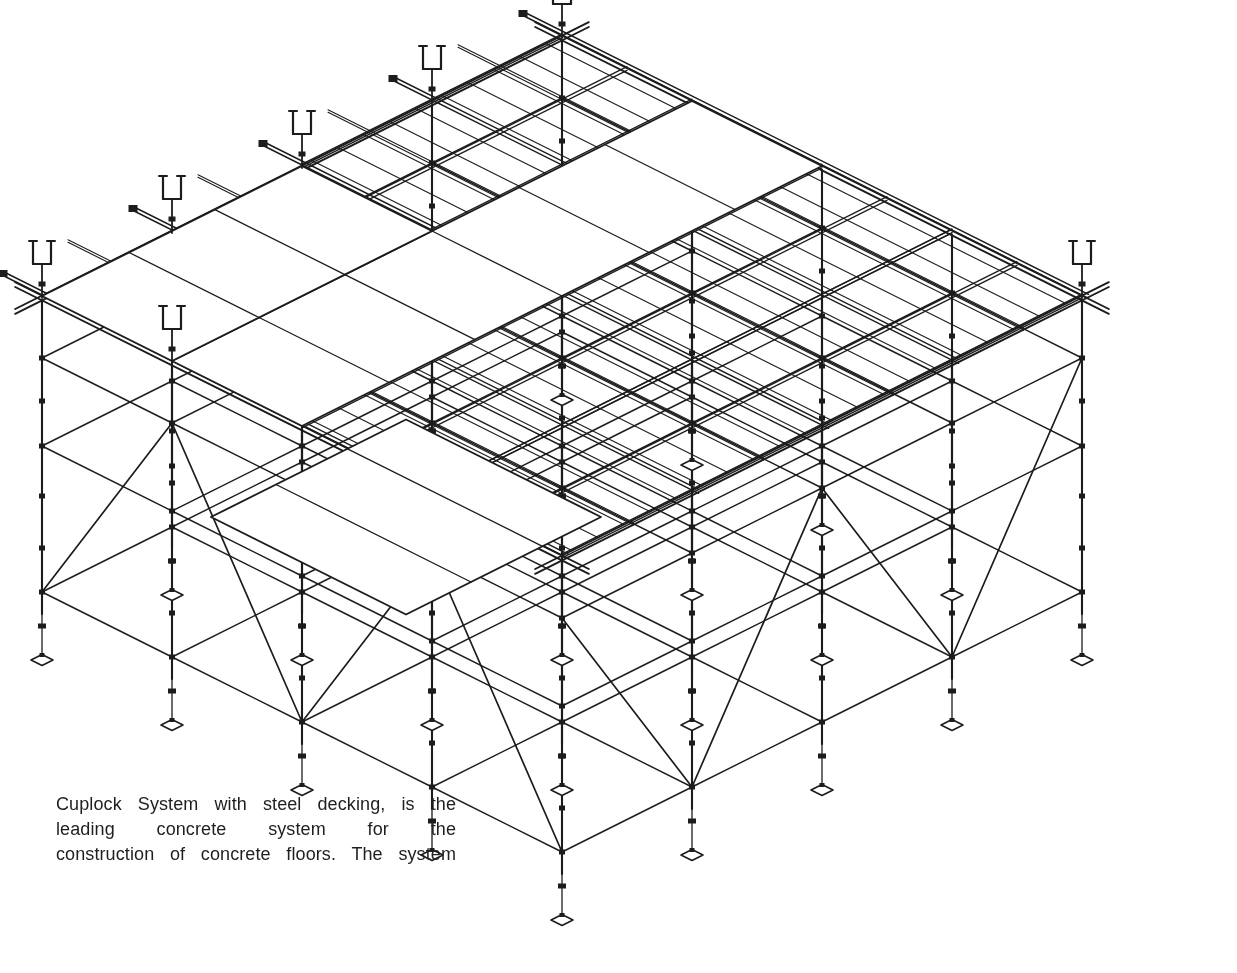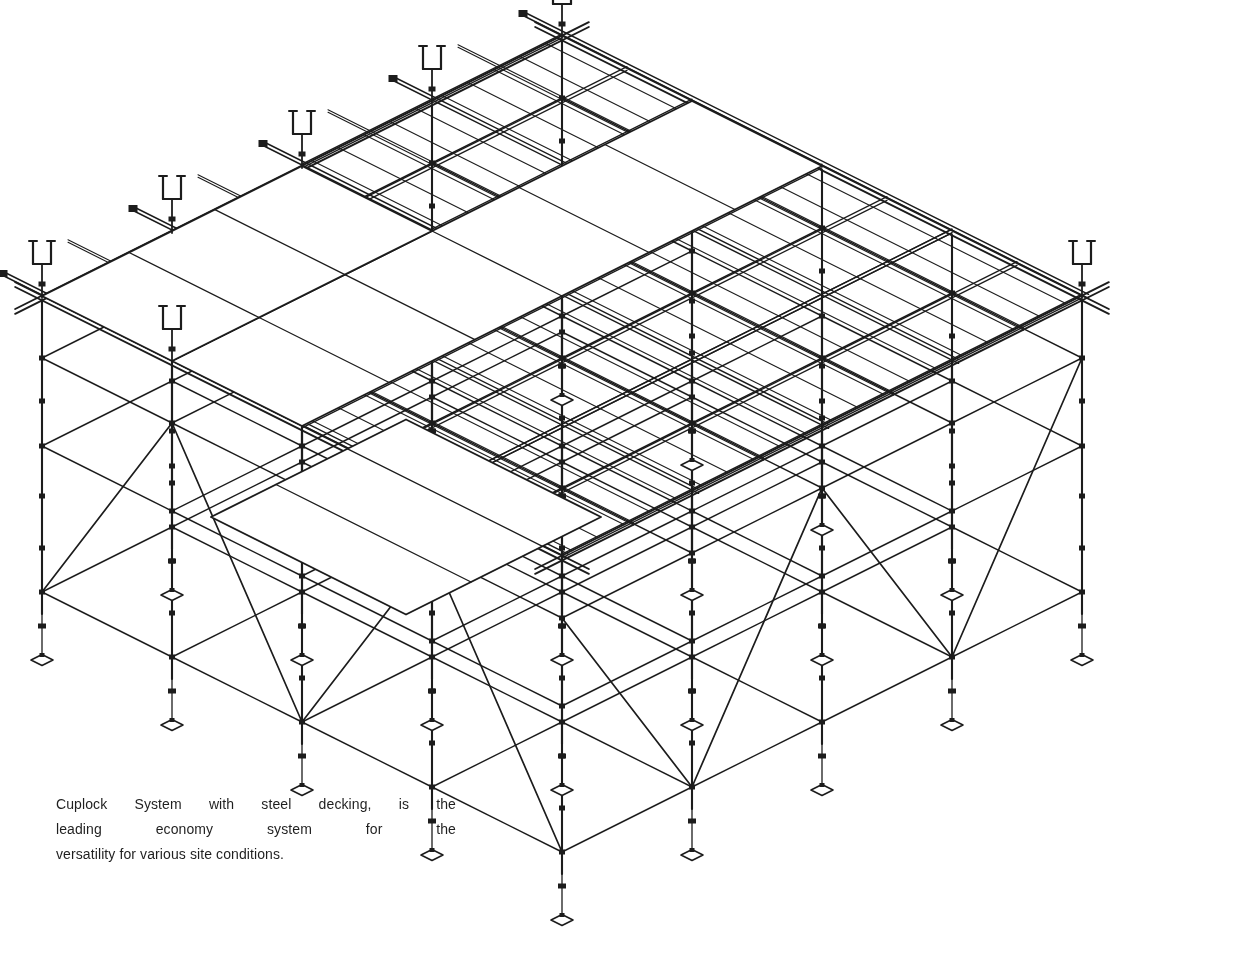--- a/index.html
+++ b/index.html
@@ -7,21 +7,21 @@
     position:relative;
     width:1237px;height:973px;
     background:#ffffff;
     font-family:"Liberation Sans", sans-serif;
     overflow:hidden;
   }
   .drawing-svg{position:absolute;left:0;top:0;}
   .caption{
     position:absolute;
     left:56px;top:792px;width:400px;
-    font-size:14px;line-height:25px;
+    font-size:18px;line-height:25px;
     color:#1f1f1f;
     letter-spacing:0.1px;
   }
   .cap-line{text-align:justify;text-align-last:justify;}
   .cap-line.last{text-align-last:left;}
 </style>
 </head>
 <body>
 
 <div class="page">
@@ -631,17 +631,17 @@
         <line x1="1073.0" y1="264.0" x2="1091.0" y2="264.0" stroke="#1c1c1c" stroke-width="2.2" stroke-linecap="round"></line>
         <line x1="1073.0" y1="264.0" x2="1073.0" y2="241.0" stroke="#1c1c1c" stroke-width="2.2" stroke-linecap="round"></line>
         <line x1="1091.0" y1="264.0" x2="1091.0" y2="241.0" stroke="#1c1c1c" stroke-width="2.2" stroke-linecap="round"></line>
         <line x1="1069.0" y1="241.0" x2="1077.0" y2="241.0" stroke="#1c1c1c" stroke-width="2" stroke-linecap="round"></line>
         <line x1="1087.0" y1="241.0" x2="1095.0" y2="241.0" stroke="#1c1c1c" stroke-width="2" stroke-linecap="round"></line>
       </svg>
   </figure>
 
   <div class="caption">
     <div class="cap-line">Cuplock System with steel decking, is the</div>
-    <div class="cap-line">leading economy system for the</div>
-    <div class="cap-line last">versatility for various site conditions.</div>
+    <div class="cap-line">leading concrete system for the</div>
+    <div class="cap-line">construction of concrete floors. The system</div>
   </div>
 
 </div>
 
 </body></html>

